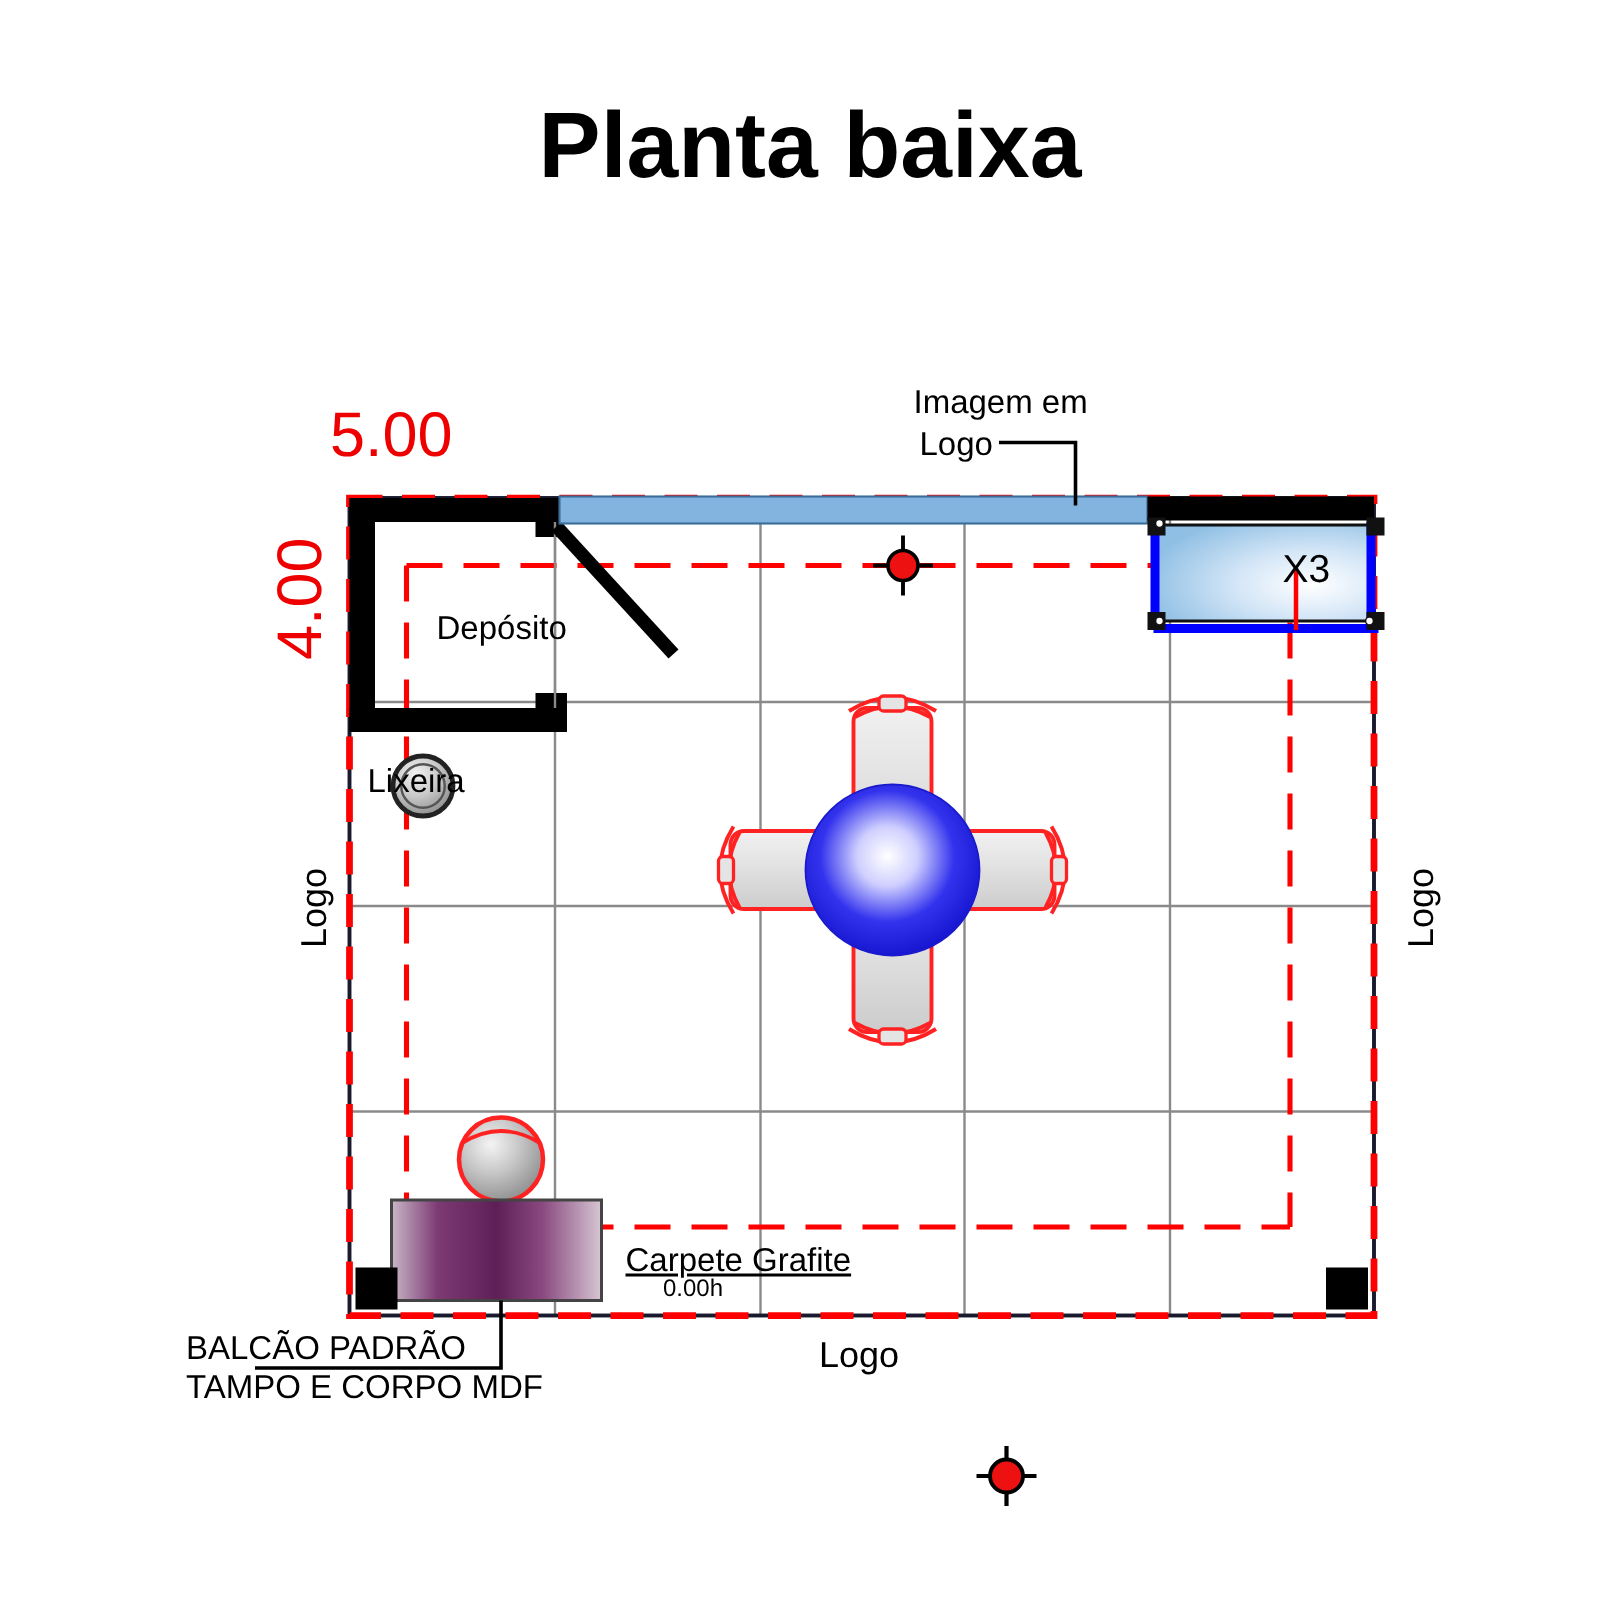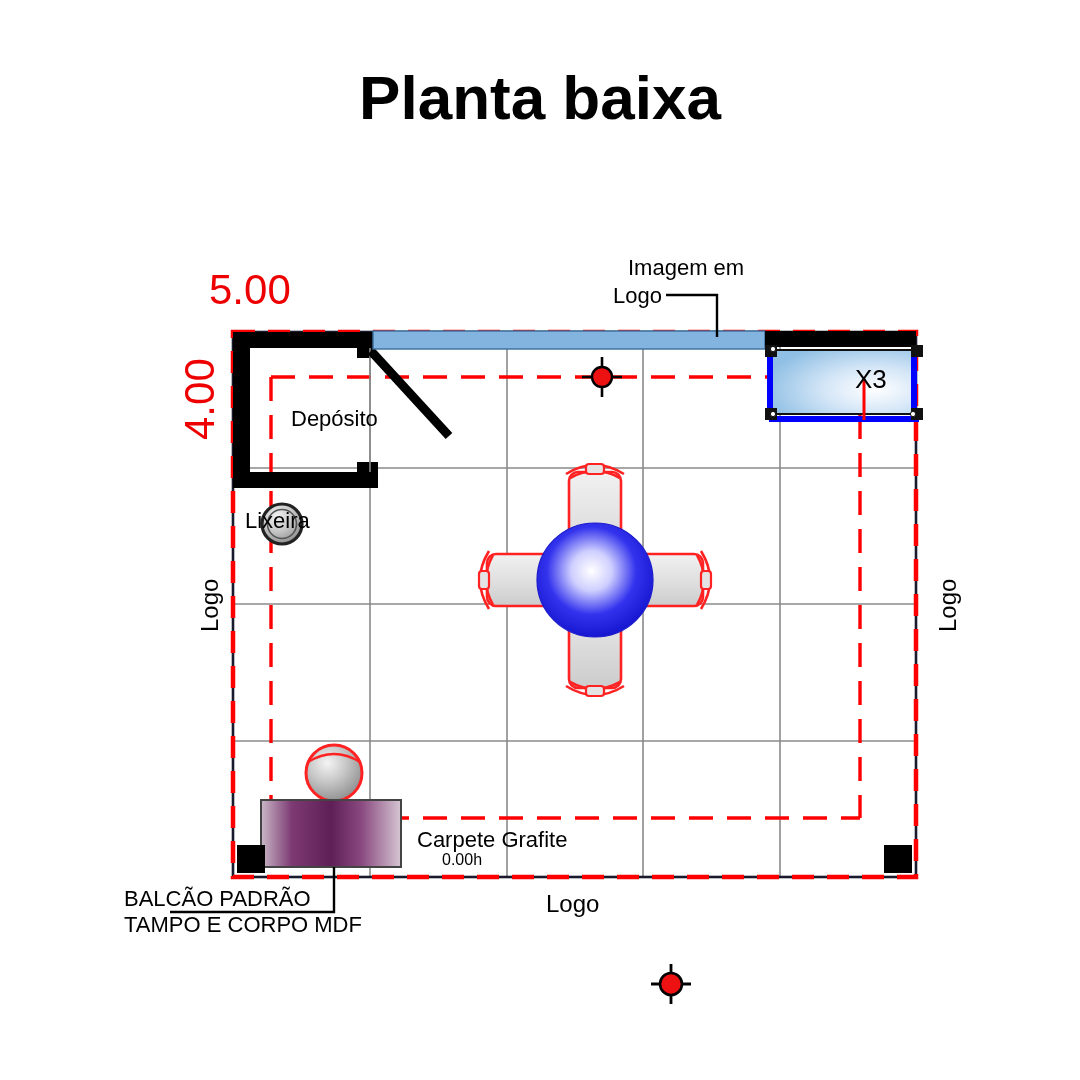--- a/index.html
+++ b/index.html
@@ -68,21 +68,21 @@
     white-space: nowrap;
   }
 </style>
 </head>
 <body>
 
 <div id="plan-root">
 
   <div class="page-title">Planta baixa</div>
 
-  <div class="dim" style="left:209px; top:266px;">5.00</div>
+  <div class="dim" style="left:220px; top:266px;">5.00</div>
 
   <div class="dim rot90" style="left:176px; top:440px;">4.00</div>
 
   <svg class="overlay" viewBox="0 0 1080 1080">
     <defs>
       <radialGradient id="gTable" cx="47%" cy="42%" r="62%">
         <stop offset="0%" stop-color="#ffffff"></stop>
         <stop offset="28%" stop-color="#cfcfff"></stop>
         <stop offset="62%" stop-color="#3333ee"></stop>
         <stop offset="100%" stop-color="#1111cc"></stop>
@@ -245,30 +245,30 @@
     <rect x="237" y="845" width="28" height="28" fill="#000000"></rect>
     <rect x="884" y="845" width="28" height="28" fill="#000000"></rect>
 
     <g>
       <line x1="671" y1="964" x2="671" y2="1004" stroke="#000000" stroke-width="2.8"></line>
       <line x1="651" y1="984" x2="691" y2="984" stroke="#000000" stroke-width="2.8"></line>
       <circle cx="671" cy="984" r="11" fill="#ee1111" stroke="#000000" stroke-width="2.6"></circle>
     </g>
   </svg>
 
-  <div class="txt" style="left:628px; top:255px; font-size:22px;">Imagem em</div>
+  <div class="txt" style="left:609px; top:255px; font-size:22px;">Imagem em</div>
   <div class="txt" style="left:613px; top:283px; font-size:22px;">Logo</div>
 
   <div class="txt" style="left:831px; top:364px; font-size:26px;margin-left:24px;">X3</div>
 
   <div class="txt" style="left:262px; top:406px; font-size:22px;margin-left:29px;">Depósito</div>
 
   <div class="txt" style="left:245px; top:508px; font-size:22px;">Lixeira</div>
 
-  <div class="txt" style="left:417px; top:827px; font-size:22px;">Carpete Grafite</div>
+  <div class="txt" style="left:417px; top:827px; font-size:22px;text-decoration:underline;">Carpete Grafite</div>
   <div class="txt" style="left:442px; top:851px; font-size:16px;">0.00h</div>
 
   <div class="txt" style="left:124px; top:912px; font-size:22px;">TAMPO E CORPO MDF</div>
   <div class="txt" style="left:124px; top:886px; font-size:22px;">BALCÃO PADRÃO</div>
 
   <div class="txt rot90" style="left:196px; top:632px; font-size:24px;">Logo</div>
   <div class="txt rot90" style="left:934px; top:632px; font-size:24px;">Logo</div>
   <div class="txt" style="left:546px; top:890px; font-size:24px;">Logo</div>
 
 

